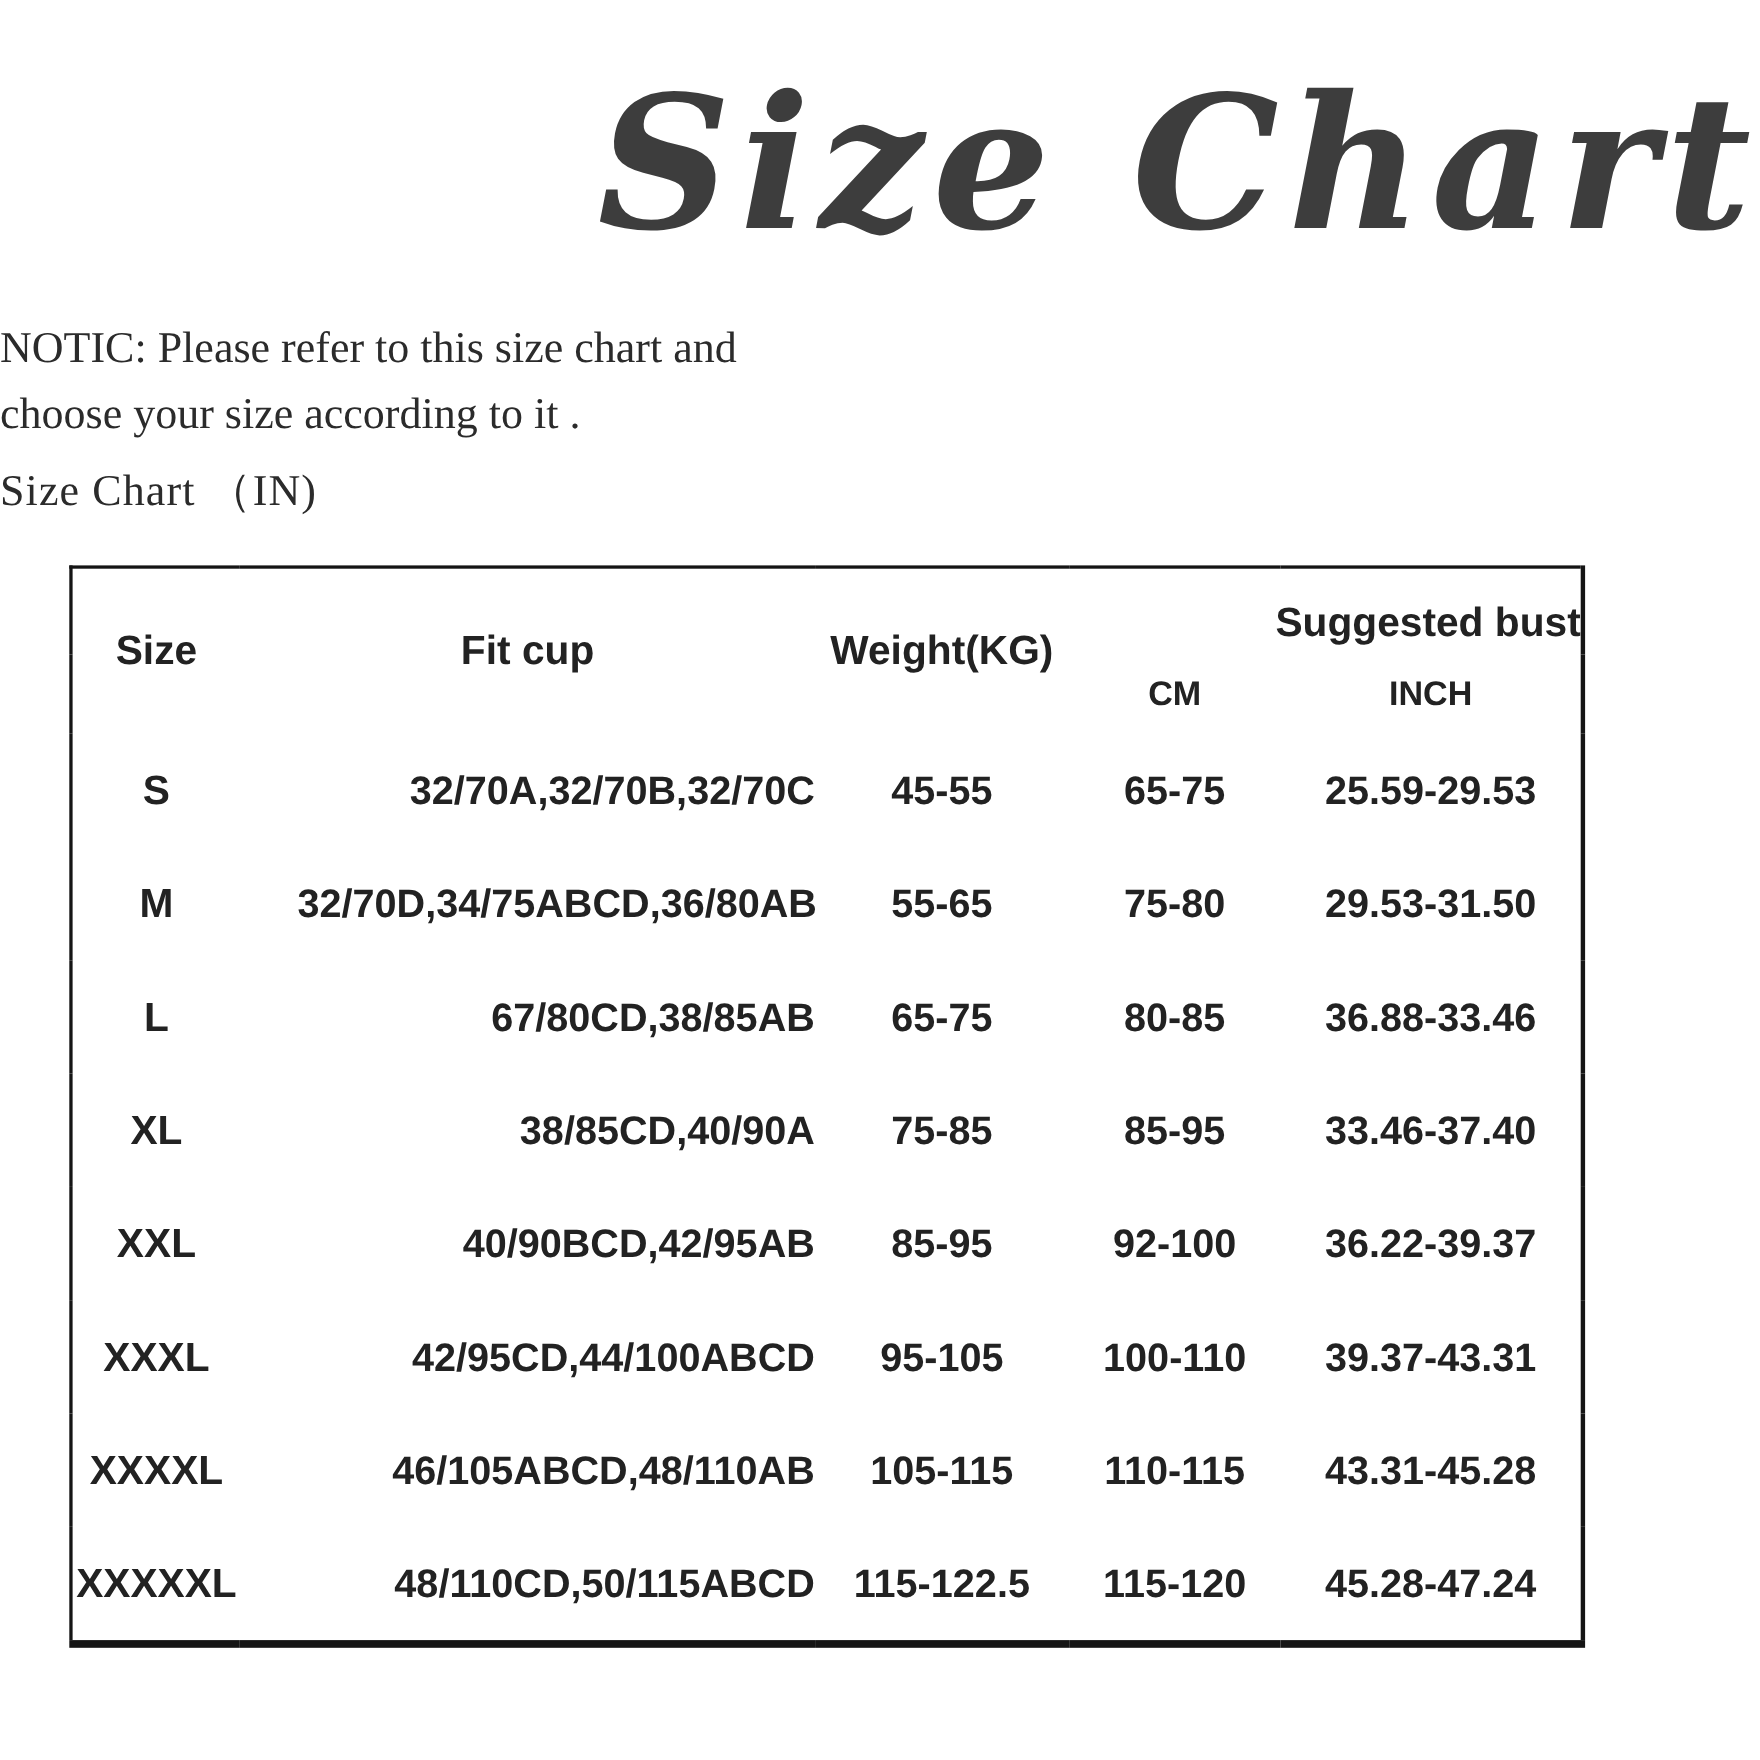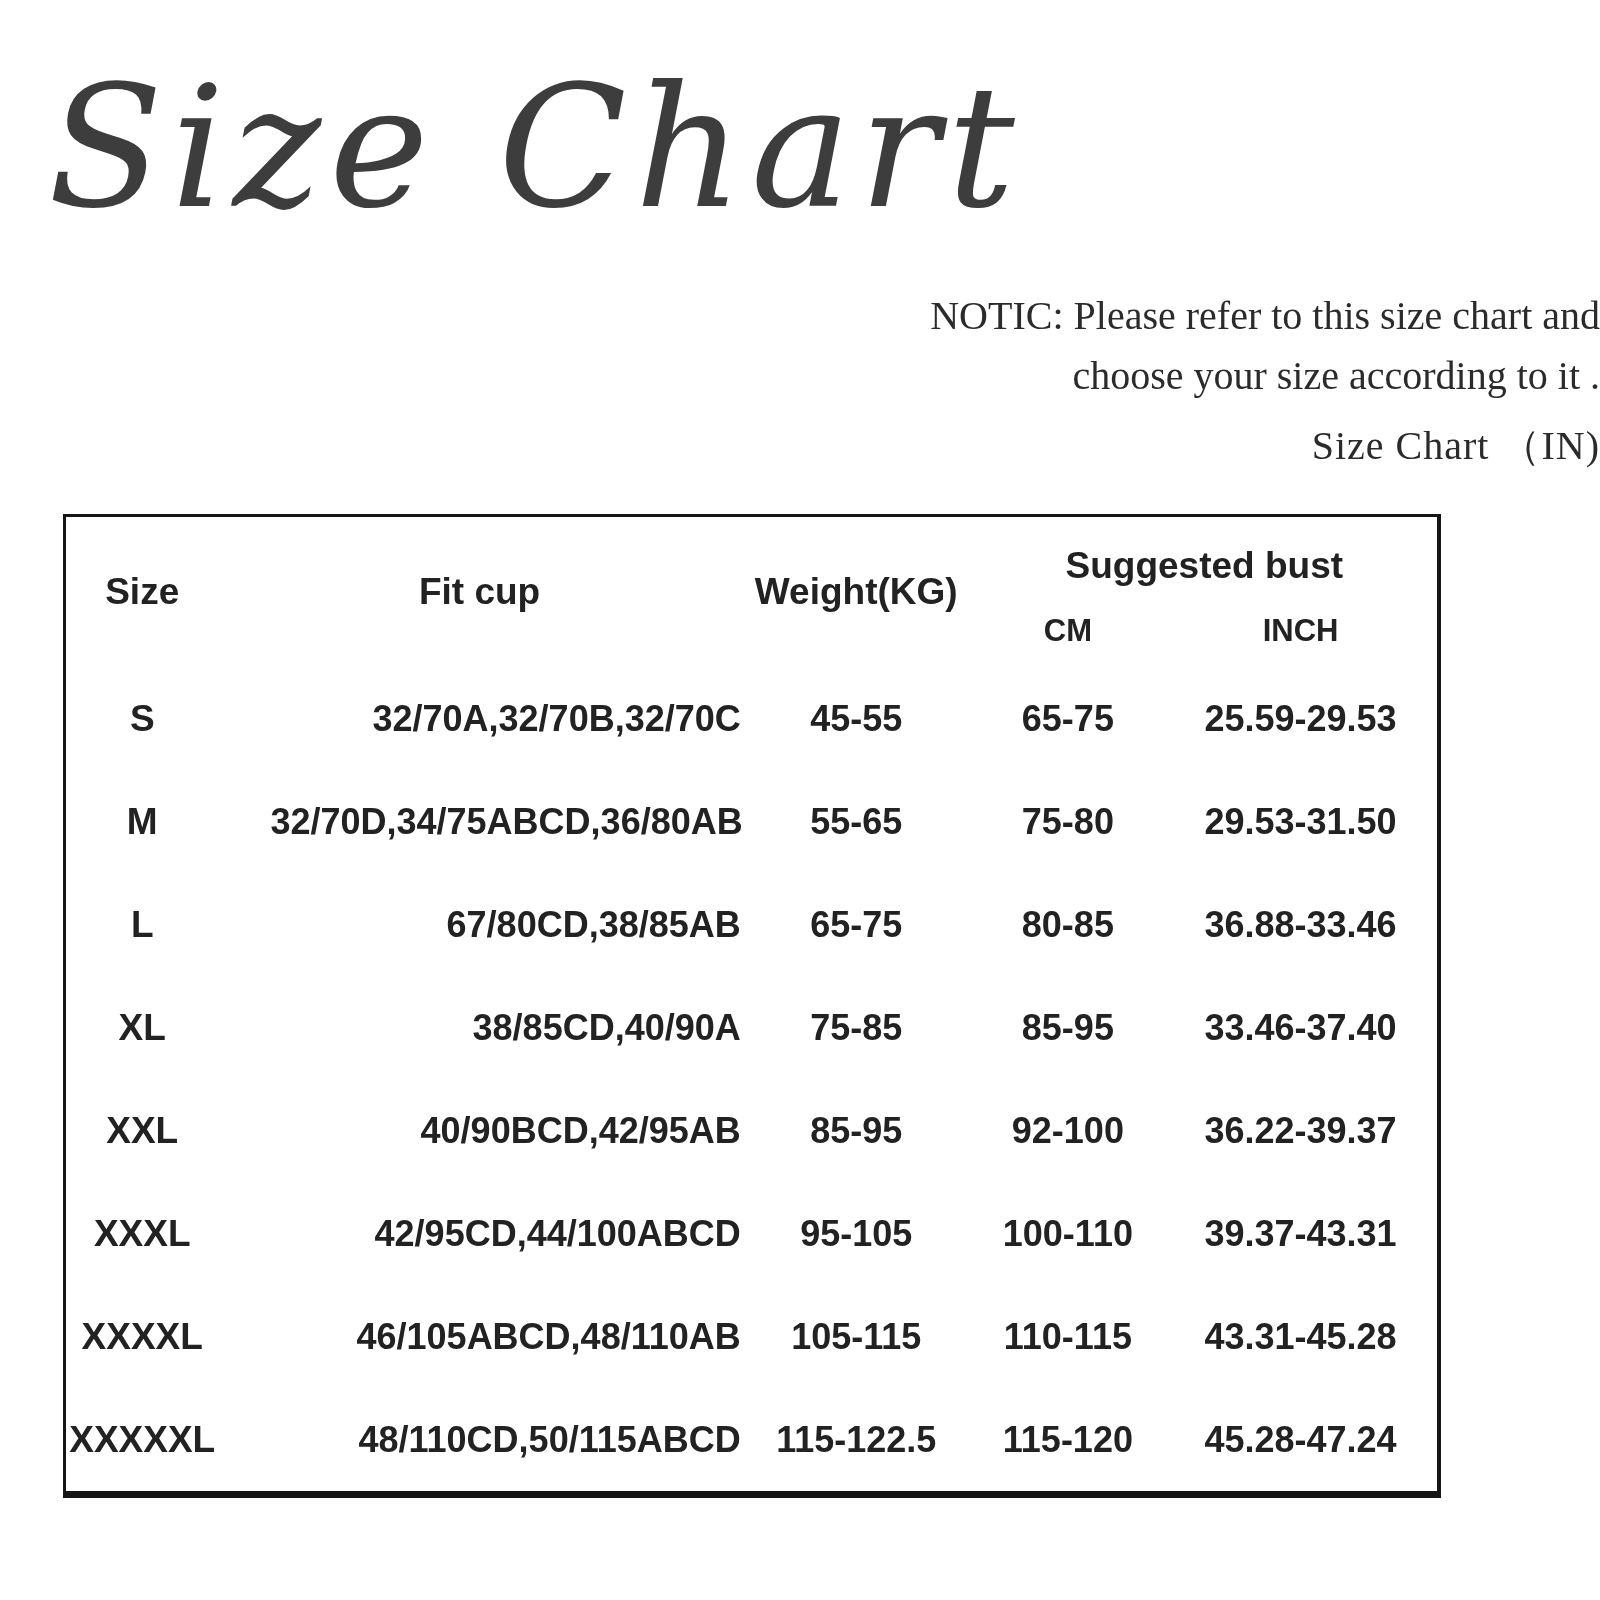--- a/index.html
+++ b/index.html
@@ -10,33 +10,34 @@
   .page {
     position: relative;
     width: 1600px;
     height: 1600px;
     background: #ffffff;
     overflow: hidden;
     font-family: "Liberation Sans", sans-serif;
   }
   .title {
     margin: 18px 0 0 0;
-    text-align: left;
+    text-align: right;
     font-family: "DejaVu Serif", serif;
     font-style: italic;
-    font-weight: 400;
+    font-weight: 700;
     font-size: 168px;
     line-height: 1.55;
     letter-spacing: 8px;
     color: #3d3d3d;
     padding-left: 48px;
   }
   .notice {
     margin-top: 2px;
-    text-align: right;
+    padding-right: 110px;
+    text-align: left;
     font-family: "Liberation Serif", serif;
     font-size: 40px;
     color: #2b2b2b;
   }
   .notice p {
     margin: 16px 0;
     line-height: 1.1;
   }
   .notice .unit-line {
     margin-top: 26px;
@@ -56,20 +57,21 @@
   }
   thead th {
     font-size: 37px;
     padding: 0;
     vertical-align: middle;
     text-align: center;
   }
   thead tr.bust-row th.bust {
     height: 58px;
     padding-top: 20px;
+    text-align: right;
   }
   thead tr.sub-row th {
     height: 72px;
     font-size: 31px;
   }
   tbody td {
     height: 103px;
     vertical-align: middle;
     text-align: center;
     font-size: 36px;

